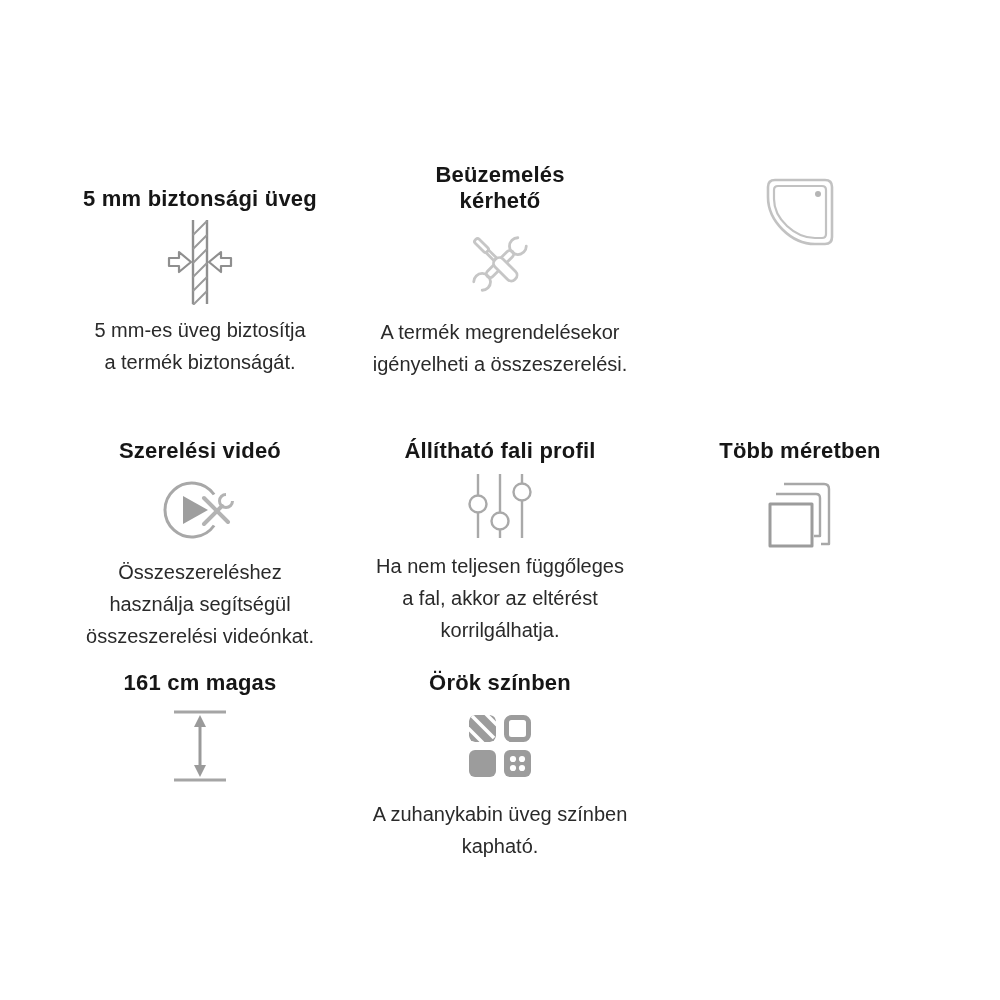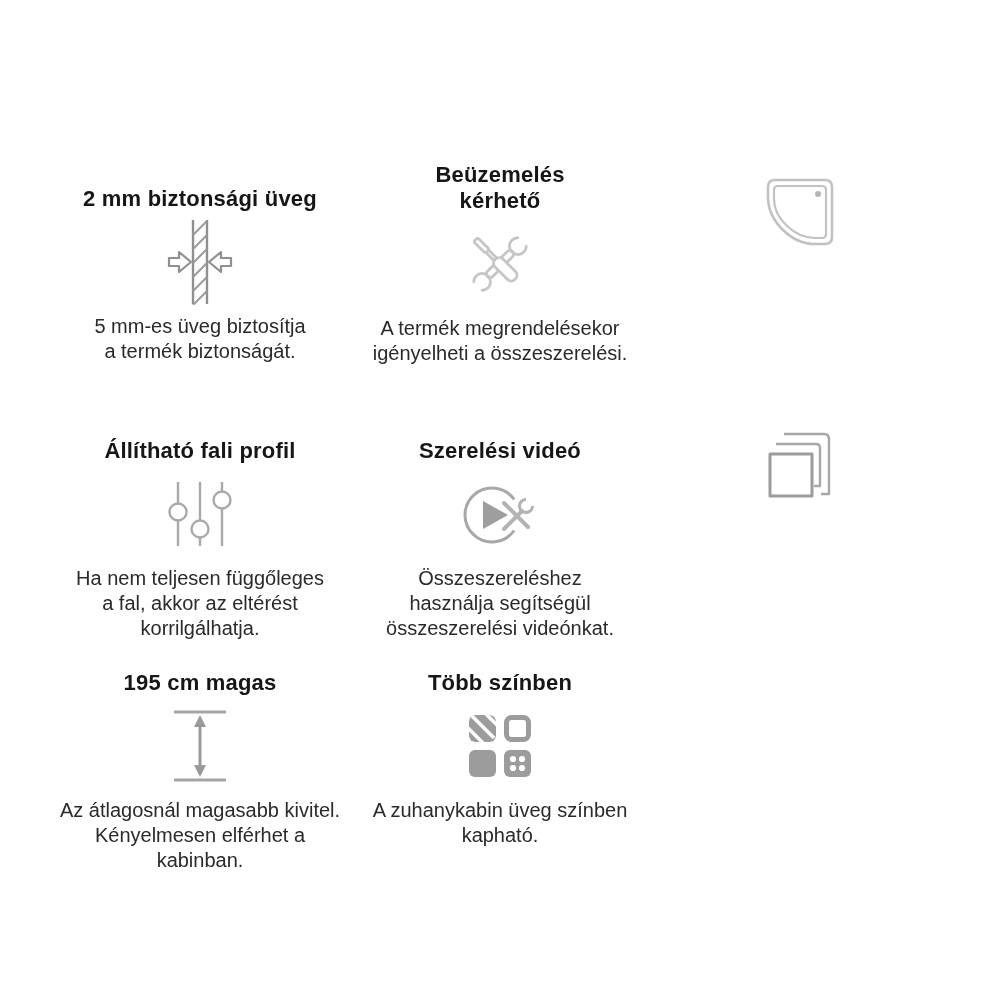--- a/index.html
+++ b/index.html
@@ -26,32 +26,32 @@
     display:flex;align-items:flex-end;justify-content:center;
     font-size:22px;font-weight:bold;line-height:26px;
     color:#161616;white-space:pre-line;letter-spacing:.2px;
   }
   .icon-box{
     height:88px;margin:6px 0 8px;
     display:flex;align-items:center;justify-content:center;
   }
   .desc{
     margin:0;
-    font-size:20px;line-height:25px;
+    font-size:20px;line-height:32px;
     color:#2a2a2a;white-space:pre-line;
   }
   svg{display:block;}
 </style>
 </head>
 <body>
 
 <main class="grid">
 
   <section class="cell">
-    <h3 class="title">2 mm biztonsági üveg</h3>
+    <h3 class="title">5 mm biztonsági üveg</h3>
     <div class="icon-box">
       <svg width="76" height="86" viewBox="0 0 76 86" fill="none">
         <line x1="31" y1="1" x2="31" y2="85" stroke="#8f8f8f" stroke-width="2.4"></line>
         <line x1="45" y1="1" x2="45" y2="85" stroke="#8f8f8f" stroke-width="2.4"></line>
         <g stroke="#9a9a9a" stroke-width="2">
           <line x1="31" y1="16" x2="45" y2="2"></line>
           <line x1="31" y1="30" x2="45" y2="16"></line>
           <line x1="31" y1="44" x2="45" y2="30"></line>
           <line x1="31" y1="58" x2="45" y2="44"></line>
           <line x1="31" y1="72" x2="45" y2="58"></line>
@@ -90,80 +90,79 @@
     <div class="icon-box">
       <svg width="78" height="78" viewBox="0 0 78 78" fill="none">
         <path d="M14,7 H64 Q71,7 71,14 V64 Q71,71 64,71 H54 C30,71 7,48 7,24 V14 Q7,7 14,7 Z" stroke="#c2c2c2" stroke-width="2.6" fill="#fff"></path>
         <path d="M19,13 H61 Q65,13 65,17 V61 Q65,65 61,65 H54 C34,65 13,46 13,26 V17 Q13,13 17,13 Z" stroke="#c2c2c2" stroke-width="2.2"></path>
         <circle cx="57" cy="21" r="3" fill="#b5b5b5"></circle>
       </svg>
     </div>
   </section>
 
   <section class="cell">
+    <h3 class="title">Szerelési videó</h3>
+    <div class="icon-box">
+      <svg width="88" height="78" viewBox="0 0 88 78" fill="none">
+        <path d="M58.1,24.5 A27,27 0 1 0 58.1,55.5" stroke="#a8a8a8" stroke-width="3"></path>
+        <path d="M27,26 L27,54 L52,40 Z" fill="#9e9e9e"></path>
+        <path d="M48,28 L72,52" stroke="#b3b3b3" stroke-width="4" stroke-linecap="round"></path>
+        <path d="M48,54 L66,36" stroke="#b3b3b3" stroke-width="4" stroke-linecap="round"></path>
+        <path d="M70,24.5 A6.5,6.5 0 1 0 76.5,31" stroke="#b3b3b3" stroke-width="3"></path>
+      </svg>
+    </div>
+    <p class="desc">Összeszereléshez
+használja segítségül
+összeszerelési videónkat.</p>
+  </section>
+
+  <section class="cell">
     <h3 class="title">Állítható fali profil</h3>
     <div class="icon-box">
       <svg width="66" height="70" viewBox="0 0 66 70" fill="none" stroke="#a9a9a9" stroke-width="2.4">
         <line x1="11" y1="3" x2="11" y2="67"></line>
         <line x1="33" y1="3" x2="33" y2="67"></line>
         <line x1="55" y1="3" x2="55" y2="67"></line>
         <circle cx="11" cy="33" r="8.5" fill="#fff"></circle>
         <circle cx="33" cy="50" r="8.5" fill="#fff"></circle>
         <circle cx="55" cy="21" r="8.5" fill="#fff"></circle>
       </svg>
     </div>
     <p class="desc">Ha nem teljesen függőleges
 a fal, akkor az eltérést
 korrilgálhatja.</p>
   </section>
 
-  <section class="cell">
-    <h3 class="title">Szerelési videó</h3>
-    <div class="icon-box">
-      <svg width="88" height="78" viewBox="0 0 88 78" fill="none">
-        <path d="M58.1,24.5 A27,27 0 1 0 58.1,55.5" stroke="#a8a8a8" stroke-width="3"></path>
-        <path d="M27,26 L27,54 L52,40 Z" fill="#9e9e9e"></path>
-        <path d="M48,28 L72,52" stroke="#b3b3b3" stroke-width="4" stroke-linecap="round"></path>
-        <path d="M48,54 L66,36" stroke="#b3b3b3" stroke-width="4" stroke-linecap="round"></path>
-        <path d="M70,24.5 A6.5,6.5 0 1 0 76.5,31" stroke="#b3b3b3" stroke-width="3"></path>
-      </svg>
-    </div>
-    <p class="desc">Összeszereléshez
-használja segítségül
-összeszerelési videónkat.</p>
-  </section>
-
 
   <section class="cell">
+    <h3 class="title">Több méretben</h3>
     <div class="icon-box">
       <svg width="80" height="80" viewBox="0 0 80 80" fill="none" stroke-linejoin="round">
         <path d="M24,10 H64 Q69,10 69,15 V70 H61" stroke="#a8a8a8" stroke-width="2.4"></path>
         <path d="M16,20 H56 Q60,20 60,24 V62 H54" stroke="#a8a8a8" stroke-width="2.4"></path>
         <rect x="10" y="30" width="42" height="42" stroke="#9c9c9c" stroke-width="3" fill="#fff"></rect>
       </svg>
     </div>
   </section>
 
   <section class="cell">
-    <h3 class="title">195 cm magas</h3>
+    <h3 class="title">161 cm magas</h3>
     <div class="icon-box">
       <svg width="64" height="74" viewBox="0 0 64 74" fill="none">
         <line x1="6" y1="3" x2="58" y2="3" stroke="#a5a5a5" stroke-width="3.2"></line>
         <line x1="6" y1="71" x2="58" y2="71" stroke="#a5a5a5" stroke-width="3.2"></line>
         <line x1="32" y1="14" x2="32" y2="60" stroke="#9a9a9a" stroke-width="3"></line>
         <path d="M32,6 L26,18 H38 Z" fill="#9a9a9a"></path>
         <path d="M32,68 L26,56 H38 Z" fill="#9a9a9a"></path>
       </svg>
     </div>
-    <p class="desc">Az átlagosnál magasabb kivitel.
-Kényelmesen elférhet a kabinban.</p>
   </section>
 
   <section class="cell">
-    <h3 class="title">Több színben</h3>
+    <h3 class="title">Örök színben</h3>
     <div class="icon-box">
       <svg width="64" height="64" viewBox="0 0 64 64" fill="none">
         <defs>
           <clipPath id="cpTL">
               <rect x="1" y="1" width="27" height="27" rx="6"></rect>
             </clipPath>
         </defs>
         <g clip-path="url(#cpTL)">
           <rect x="1" y="1" width="27" height="27" rx="6" fill="#9c9c9c"></rect>
           <g stroke="#fff" stroke-width="3.5">

